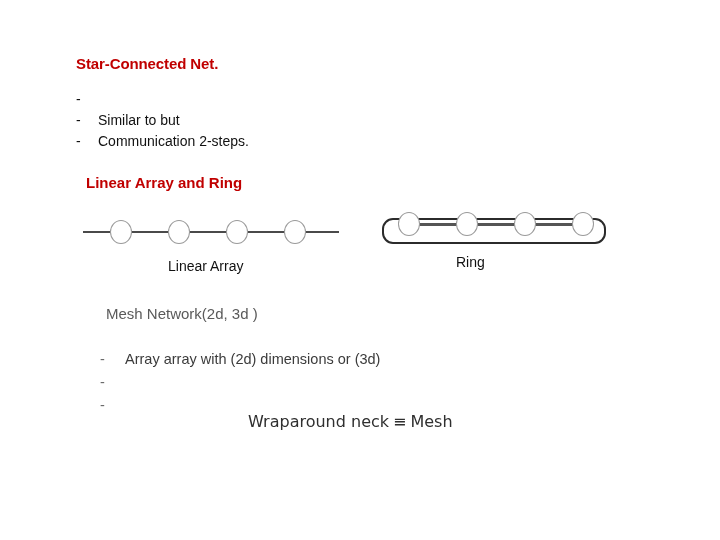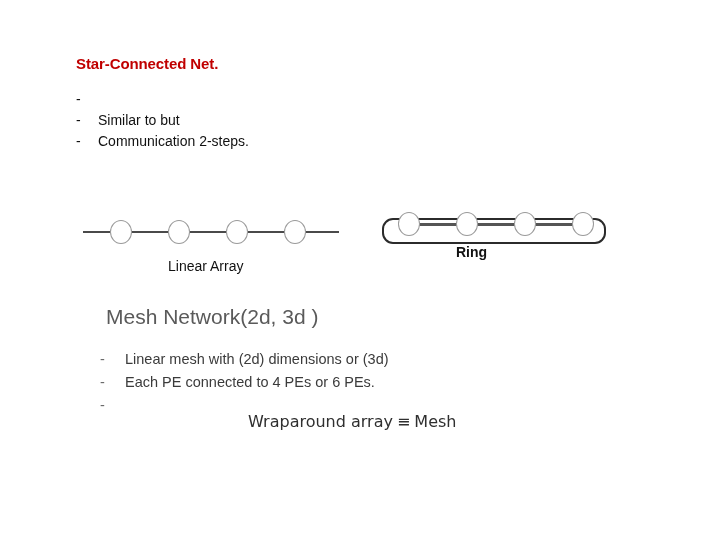--- a/index.html
+++ b/index.html
@@ -129,28 +129,28 @@
   .rg-n4 { left: 192px; top: 6px; }
 
   
   .caption {
     position: absolute;
     font-size: 14px;
     color: #111111;
     white-space: nowrap;
   }
   .caption-linear { left: 168px; top: 258px; }
-  .caption-ring   { left: 456px; top: 244px; font-weight: bold; }
+  .caption-ring   { left: 456px; top: 254px; }
 
   
   .mesh-heading {
     position: absolute;
     left: 106px;
     top: 305px;
-    font-size: 21px;
+    font-size: 15px;
     color: #5a5a5a;
     white-space: nowrap;
   }
   .bullets-mesh {
     position: absolute;
     left: 100px;
     top: 348px;
     width: 440px;
   }
   .bullet-row-mesh {
@@ -193,20 +193,21 @@
     <div class="bullet-row">
       <span class="dash">-</span>
       <span class="btext">Similar to but</span>
     </div>
     <div class="bullet-row">
       <span class="dash">-</span>
       <span class="btext">Communication 2-steps.</span>
     </div>
   </div>
 
+  <div class="heading-linear">Linear Array and Ring</div>
 
   <div class="diagram-linear">
     <div class="la-line"></div>
     <div class="node-circle la-n1"></div>
     <div class="node-circle la-n2"></div>
     <div class="node-circle la-n3"></div>
     <div class="node-circle la-n4"></div>
   </div>
 
   <div class="diagram-ring">
@@ -219,28 +220,27 @@
   </div>
 
   <div class="caption caption-linear">Linear Array</div>
   <div class="caption caption-ring">Ring</div>
 
   <div class="mesh-heading">Mesh Network(2d, 3d )</div>
 
   <div class="bullets-mesh">
     <div class="bullet-row-mesh">
       <span class="dash">-</span>
-      <span class="btext">Linear  mesh with (2d) dimensions or (3d)</span>
+      <span class="btext">Array  array with (2d) dimensions or (3d)</span>
     </div>
     <div class="bullet-row-mesh">
       <span class="dash">-</span>
-      <span class="btext">Each PE connected to 4 PEs or 6 PEs.</span>
     </div>
     <div class="bullet-row-mesh">
       <span class="dash">-</span>
     </div>
   </div>
 
   <div class="mesh-conclusion">
-    <span>Wraparound array</span><span class="eqv">≡</span><span>Mesh</span>
+    <span>Wraparound neck</span><span class="eqv">≡</span><span>Mesh</span>
   </div>
 
 </div>
 
 </body></html>

